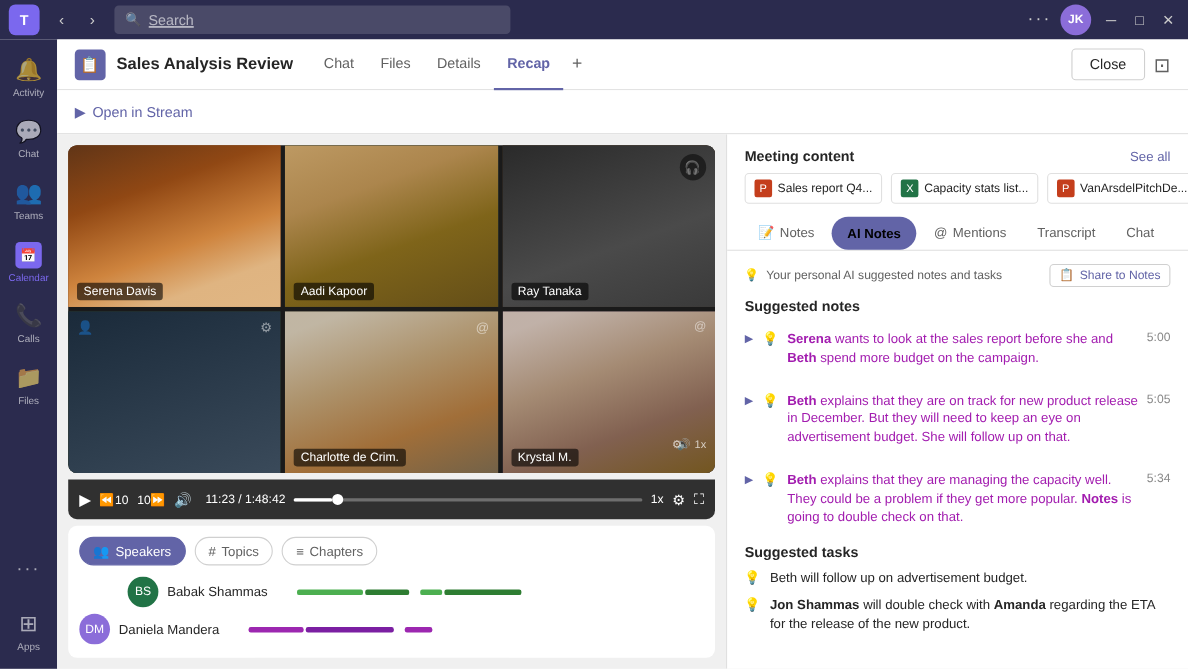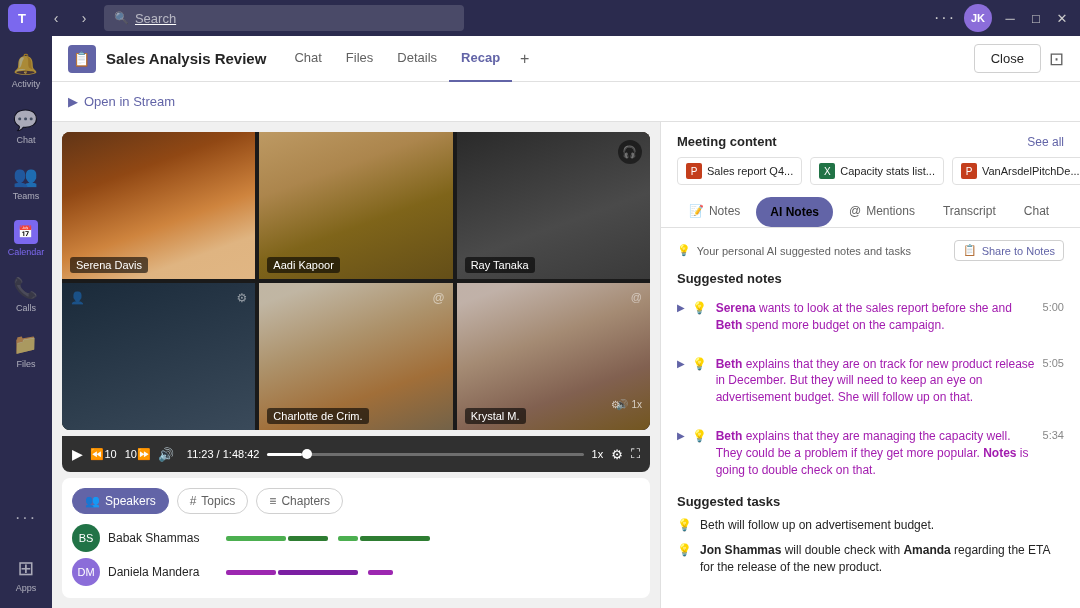--- a/index.html
+++ b/index.html
@@ -433,21 +433,21 @@
           </div>
           <div class="speakers-tab">
             <span>≡</span>
             <span>Chapters</span>
           </div>
         </div>
         <div class="speaker-list">
 
 
           <div class="speaker-row">
-            <div class="speaker-avatar" style="background:#217346;">BS</div>
+            <div class="speaker-avatar" style="background:#217346;margin-left:44px;">BS</div>
             <span class="speaker-name">Babak Shammas</span>
             <div class="speaker-bars">
               <div class="bar-segment" style="width:60px;background:#4caf50;"></div>
               <div class="bar-segment" style="width:40px;background:#2e7d32;"></div>
               <div class="bar-segment" style="width:6px;background:transparent;"></div>
               <div class="bar-segment" style="width:20px;background:#4caf50;"></div>
               <div class="bar-segment" style="width:70px;background:#2e7d32;"></div>
             </div>
           </div>
 

